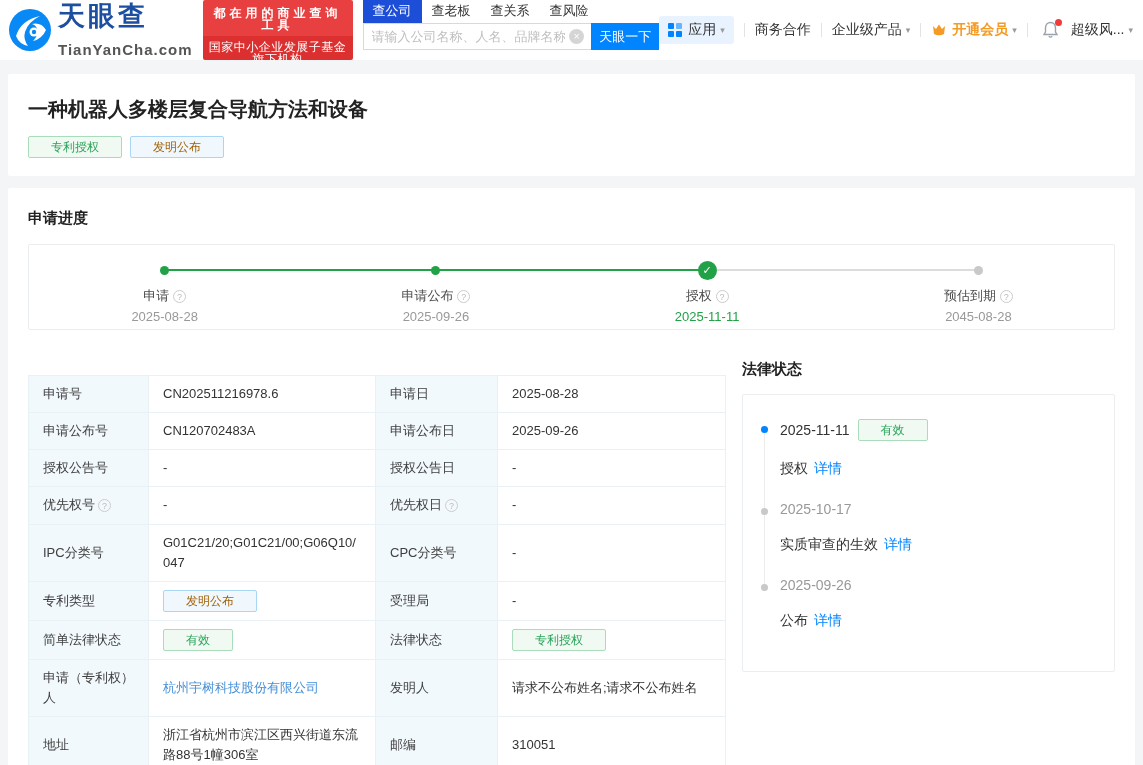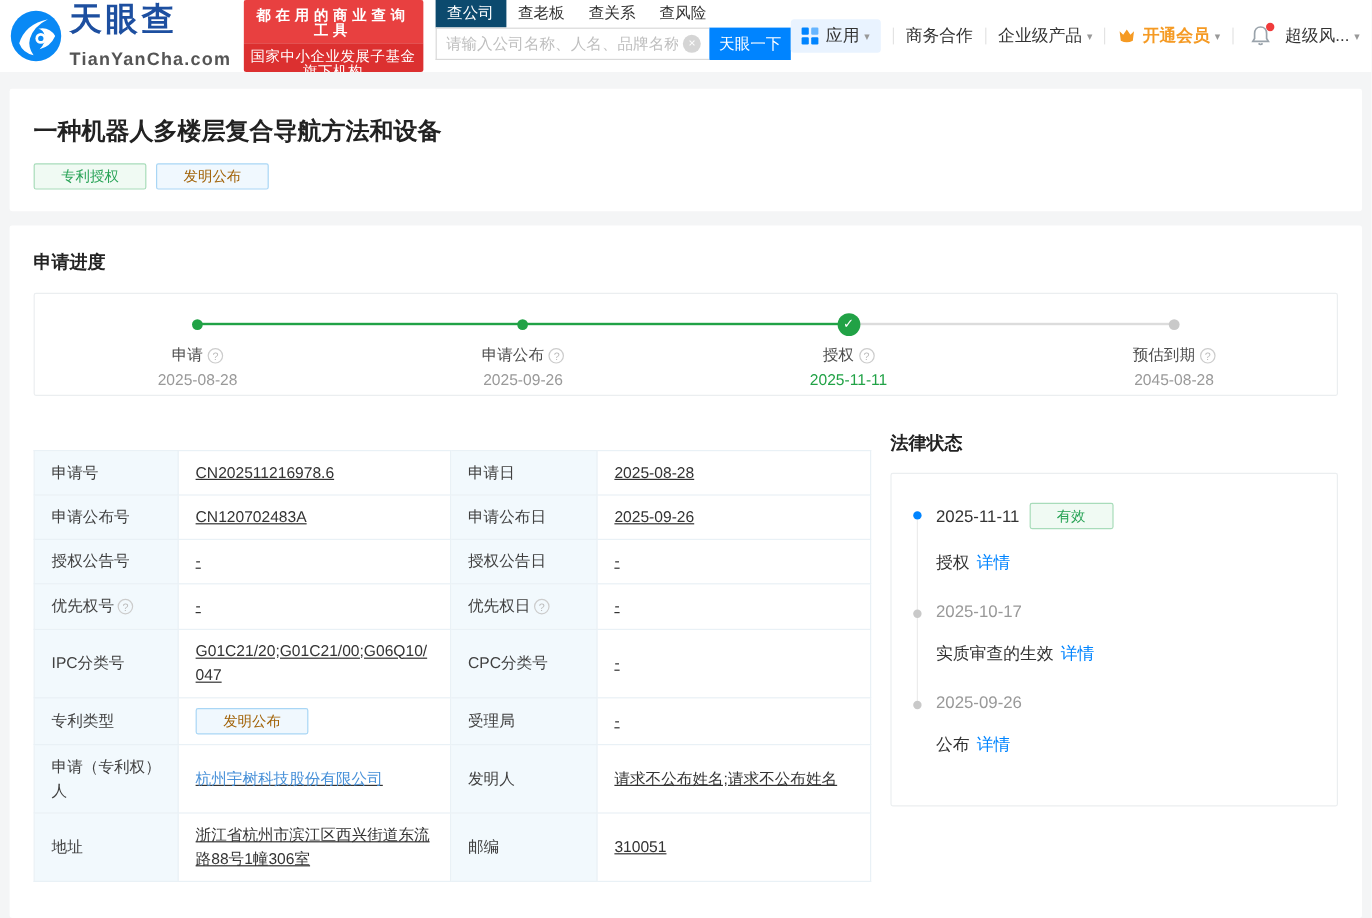--- a/index.html
+++ b/index.html
@@ -13,21 +13,21 @@
   .logo-text { display:flex; flex-direction:column; line-height:1; }
   .logo-cn { font-size:27px; font-weight:bold; color:#1d4fa0; letter-spacing:3px; }
   .logo-en { font-size:15px; color:#555; font-weight:bold; letter-spacing:1px; margin-top:12px; }
   .slogan { margin-left:10px; width:182px; text-align:center; color:#fff; font-size:12px; line-height:1; border-radius:2px; overflow:hidden; }
   .slogan-line1 { background:#e84040; padding:7px 4px 5px; letter-spacing:4px; font-weight:bold; }
   .slogan-line2 { background:#dc3030; padding:5px 4px 7px; letter-spacing:0.5px; }
 
   .search-module { margin-left:10px; width:360px; }
   .search-tabs { display:flex; font-size:13px; }
   .search-tab { padding:2px 10px 3px; color:#333; cursor:pointer; }
-  .search-tab.active { background:#0c4a6e; color:#fff; }
+  .search-tab.active { background:#1d4ed8; color:#fff; }
   .search-row { display:flex; }
   .search-input-wrap { position:relative; flex:1; }
   .search-input { width:100%; height:27px; border:1px solid #d9d9d9; border-right:none; padding:0 26px 0 8px; font-size:13px; color:#333; outline:none; }
   .search-input::placeholder { color:#bfbfbf; }
   .search-clear { position:absolute; right:7px; top:6px; width:15px; height:15px; border-radius:50%; background:#d5d5d5; color:#fff; font-size:10px; line-height:15px; text-align:center; cursor:pointer; }
   .search-btn { width:68px; height:27px; background:#0084ff; color:#fff; border:none; font-size:13px; cursor:pointer; }
 
   .top-nav { margin-left:auto; display:flex; align-items:center; font-size:14px; color:#333; }
   .nav-divider { width:1px; height:14px; background:#e3e3e3; margin:0 10px; }
   .nav-item { display:flex; align-items:center; cursor:pointer; white-space:nowrap; }
@@ -73,21 +73,21 @@
   .help-icon { display:inline-block; width:13px; height:13px; border:1px solid #ccc; border-radius:50%; color:#bbb; font-size:9px; line-height:12px; text-align:center; }
 
   
   .columns { display:flex; margin-top:30px; gap:17px; align-items:flex-start; }
   .col-left { width:697px; }
   .col-right { flex:1; }
 
   table.info { margin-top:15px; width:697px; border-collapse:collapse; table-layout:fixed; font-size:13px; }
   table.info td { border:1px solid #e9f1f6; padding:8px 14px; line-height:1.55; vertical-align:middle; word-break:break-all; }
   td.lbl { background:#f2f9fd; color:#404040; }
-  td.val { background:#fff; color:#333;text-decoration:underline; }
+  td.val { background:#fff; color:#333; }
   td .help-icon { margin-left:3px; vertical-align:0px; }
   a.cell-link { color:#4790d8; text-decoration:none; cursor:pointer; }
 
   
   .legal-box { margin-top:15px; border:1px solid #ebeef0; border-radius:2px; padding:24px 20px 18px 18px; position:relative; }
   .legal-list { position:relative; }
   .legal-rail { position:absolute; left:3px; top:14px; bottom:46px; width:1px; background:#ececec; }
   .ls-item { display:flex; margin-bottom:23px; position:relative; }
   .ls-dot { width:7px; height:7px; border-radius:50%; background:#c9c9c9; margin:7px 12px 0 0; flex:none; position:relative; z-index:1; }
   .ls-dot.active { background:#0084ff; }
@@ -262,20 +262,26 @@
               <td class="lbl">IPC分类号</td>
               <td class="val">G01C21/20;G01C21/00;G06Q10/047</td>
               <td class="lbl">CPC分类号</td>
               <td class="val">-</td>
             </tr>
             <tr>
               <td class="lbl">专利类型</td>
               <td class="val"><span class="tag tag-blue">发明公布</span></td>
               <td class="lbl">受理局</td>
               <td class="val">-</td>
+            </tr>
+            <tr>
+              <td class="lbl">简单法律状态</td>
+              <td class="val"><span class="tag tag-green">有效</span></td>
+              <td class="lbl">法律状态</td>
+              <td class="val"><span class="tag tag-green">专利授权</span></td>
             </tr>
             <tr>
               <td class="lbl">申请（专利权）人</td>
               <td class="val"><a class="cell-link">杭州宇树科技股份有限公司</a></td>
               <td class="lbl">发明人</td>
               <td class="val">请求不公布姓名;请求不公布姓名</td>
             </tr>
             <tr>
               <td class="lbl">地址</td>
               <td class="val">浙江省杭州市滨江区西兴街道东流路88号1幢306室</td>

